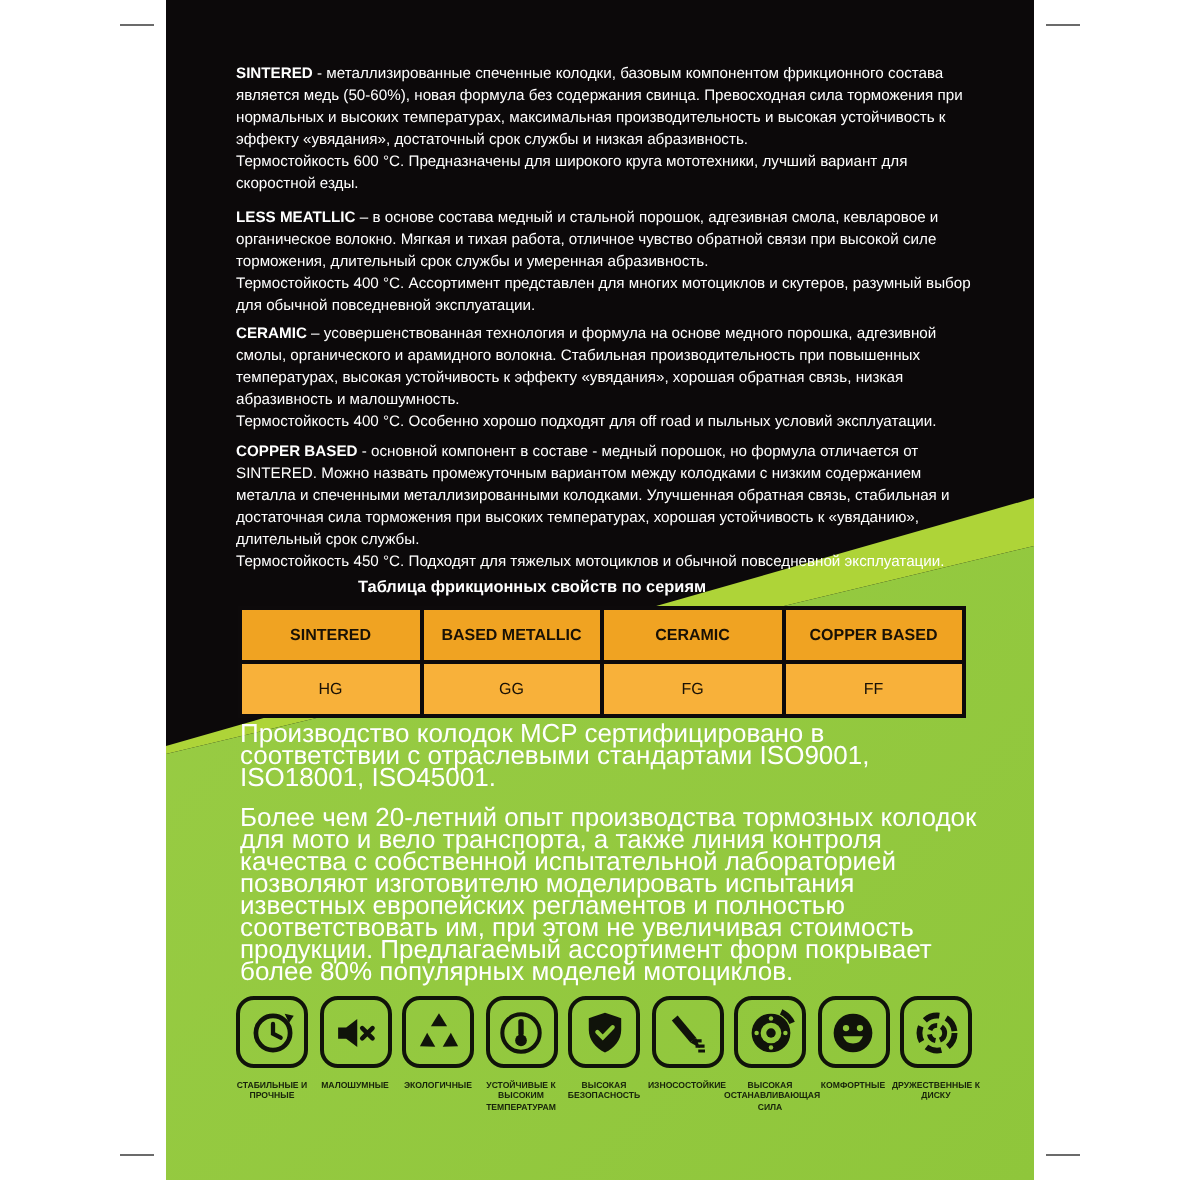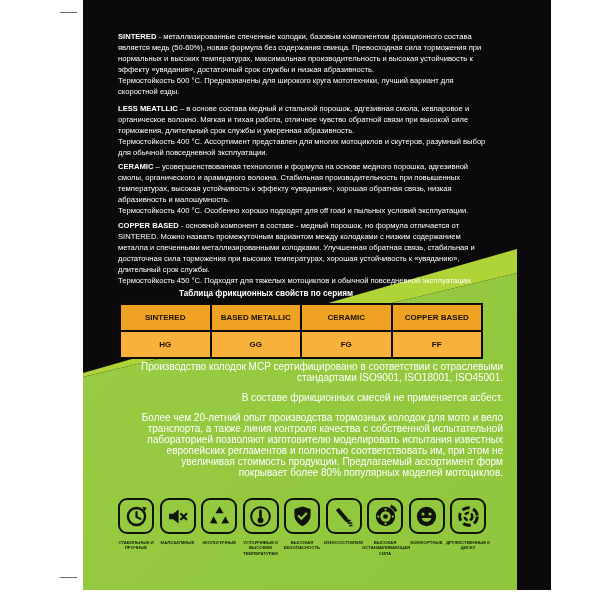--- a/index.html
+++ b/index.html
@@ -7,21 +7,21 @@
     width:600px;height:600px;position:relative;background:#ffffff;
     font-family:"Liberation Sans","DejaVu Sans",sans-serif;
     -webkit-font-smoothing:antialiased;
   }
   .crop{position:absolute;background:#6b6b6b;}
   .crop.v{width:1px;height:9px;}
   .crop.h{height:1px;width:17px;}
 
   .page{
     position:absolute;left:83px;top:0;width:434px;height:590px;
-    background:var(--black,#0c090a);overflow:hidden;padding-left:34px;
+    background:var(--black,#0c090a);overflow:hidden;
   }
   .lime-band{
     position:absolute;left:0;top:0;width:434px;height:590px;
     background:var(--lime,#aed438);
     clip-path:polygon(0 373px,434px 249px,434px 273px,0 377px);
   }
   .green-area{
     position:absolute;left:0;top:0;width:434px;height:590px;
     background:linear-gradient(135deg,var(--green-light,#9cce47),var(--green,#8fc63b));
     clip-path:polygon(0 377px,434px 273px,434px 590px,0 590px);
@@ -37,24 +37,24 @@
   }
   table.friction{
     position:absolute;left:36px;top:303px;width:364px;
     border-collapse:collapse;table-layout:fixed;
   }
   table.friction td{
     border:2px solid #0d0a0b;text-align:center;vertical-align:middle;
     height:23px;font-size:8px;color:#191105;
   }
   table.friction tr.head td{background:var(--orange-head,#f0a322);font-weight:bold;}
-  table.friction tr.data td{background:var(--orange-row,#f8b13a);font-weight:bold;}
+  table.friction tr.data td{background:var(--orange-row,#f8b13a);font-weight:normal;}
   .info{
-    position:absolute;left:48px;top:361px;width:372px;color:#ffffff;
-    font-size:10px;line-height:11px;text-align:right;
+    position:absolute;left:37px;top:361px;width:372px;color:#ffffff;
+    font-size:13px;line-height:11px;
   }
   .info p{margin:0 0 9px 0;}
   .features{
     position:absolute;left:33px;top:498px;width:372px;
     display:flex;justify-content:space-between;
   }
   .feature{width:40px;display:flex;flex-direction:column;align-items:center;}
   .feature .box{
     width:36px;height:36px;border:2.2px solid #10130a;border-radius:9px;
     display:flex;align-items:center;justify-content:center;box-sizing:border-box;
@@ -101,21 +101,20 @@
           <td>HG</td>
           <td>GG</td>
           <td>FG</td>
           <td>FF</td>
         </tr>
       </tbody>
   </table>
 
   <div class="info" id="info">
       <p>Производство колодок MCP сертифицировано в соответствии с отраслевыми стандартами ISO9001, ISO18001, ISO45001.</p>
-      <p>В составе фрикционных смесей не применяется асбест.</p>
       <p>Более чем 20-летний опыт производства тормозных колодок для мото и вело транспорта, а также линия контроля качества с собственной испытательной лабораторией позволяют изготовителю моделировать испытания известных европейских регламентов и полностью соответствовать им, при этом не увеличивая стоимость продукции. Предлагаемый ассортимент форм покрывает более 80% популярных моделей мотоциклов.</p>
     </div>
 
   <div class="features" id="features">
       <div class="feature">
         <div class="box">
           <svg width="27" height="27" viewBox="0 0 24 24">
             <circle cx="12" cy="12" r="7.6" fill="none" stroke="#10130a" stroke-width="2.1"></circle>
             <path d="M12 8v4.3l3.4 1.8" stroke="#10130a" stroke-width="1.9" fill="none" stroke-linecap="round"></path>
             <path d="M17.2 3.4l4 .9-2.1 3.3z" fill="#10130a"></path>

